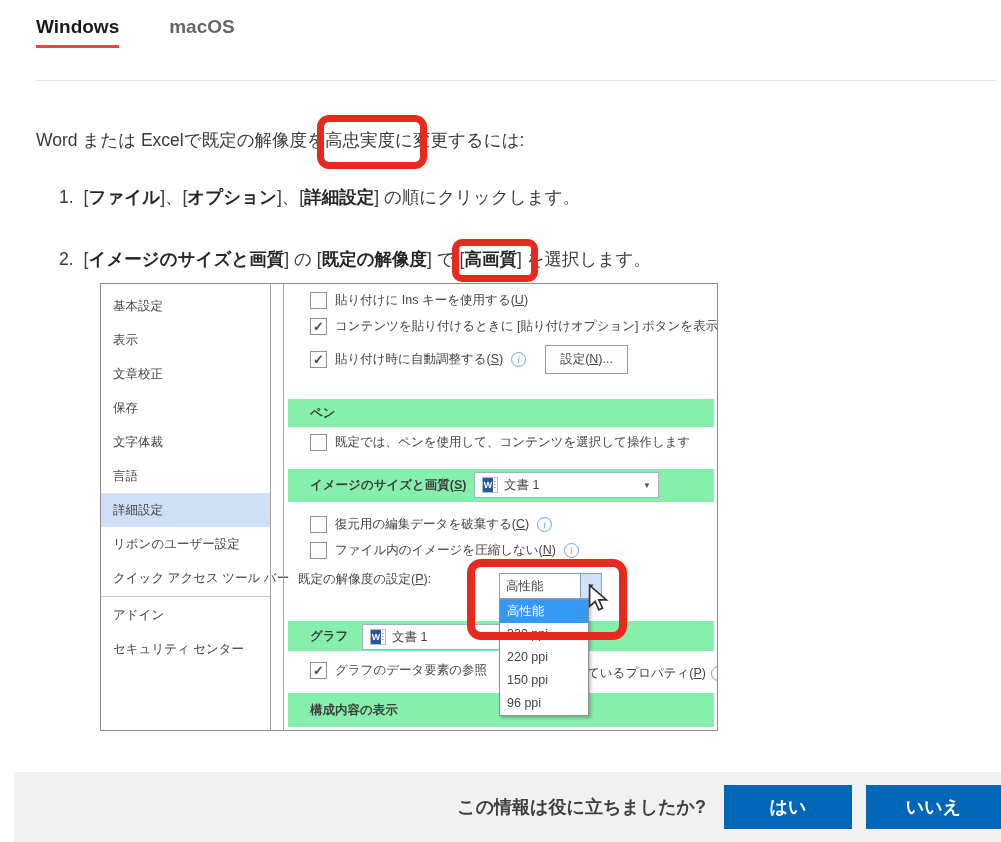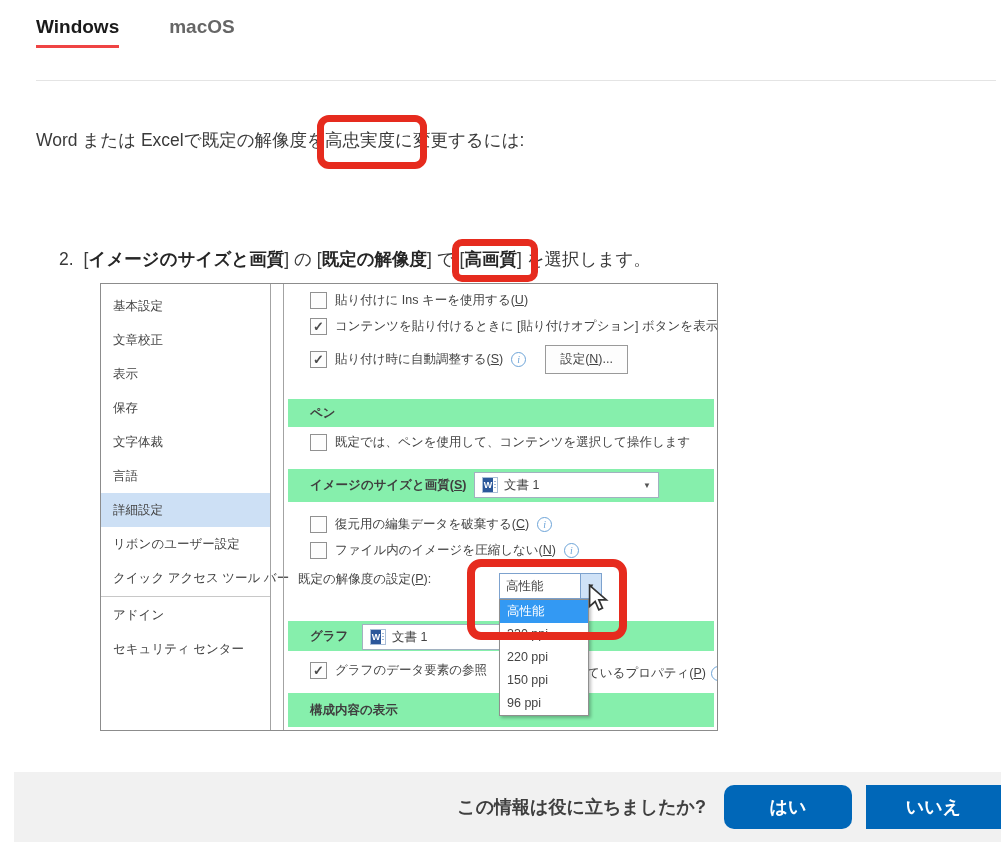--- a/index.html
+++ b/index.html
@@ -73,47 +73,50 @@
            border:8px solid #e62b1e;border-radius:14px;z-index:10;pointer-events:none;}
   .cursor{position:absolute;left:483px;top:300px;z-index:11;pointer-events:none;}
 
   
   .feedback{position:absolute;left:14px;right:0;top:772px;height:70px;background:#f1f1f1;
             display:flex;align-items:center;justify-content:flex-end;gap:14px;}
   .fb-q{font-size:18px;font-weight:700;color:#3f3f3f;margin-right:4px;}
   .fb-btn{height:44px;background:#0067b8;color:#fff;font-size:18px;font-weight:700;border:none;
           display:flex;align-items:center;justify-content:center;cursor:pointer;
           font-family:"Liberation Sans",sans-serif;}
-  .fb-yes{width:128px;border-radius:10px;}
+  .fb-yes{width:128px;}
   .fb-no{width:135px;font-family:Liberation Mono, monospace;}
 </style>
 </head>
 <body>
 
 <div class="page">
 
   <div class="tabs">
     <div class="tab active">Windows</div>
     <div class="tab inactive">macOS</div>
   </div>
   <div class="top-divider"></div>
 
   <p class="intro"><span>Word または Excelで既定の解像度を</span><span class="red-note n-intro"><span>高忠実度に</span></span><span>変更するには:</span></p>
 
+  <div class="step" style="top:185px;">
+    <span class="num">1.</span><span><span>[</span><b>ファイル</b><span>]、[</span><b>オプション</b><span>]、[</span><b>詳細設定</b><span>] の順にクリックします。</span></span>
+  </div>
 
   <div class="step" style="top:247px;">
     <span class="num">2.</span><span><span>[</span><b>イメージのサイズと画質</b><span>] の [</span><b>既定の解像度</b><span>] で </span><span class="red-note n-step"><span>[</span><b>高画質</b><span>]</span></span><span> を選択します。</span></span>
   </div>
 
   <div class="dialog">
 
     <div class="dlg-sidebar">
       <div class="sb-item">基本設定</div>
+      <div class="sb-item">表示</div>
       <div class="sb-item">文章校正</div>
-      <div class="sb-item">表示</div>
       <div class="sb-item">保存</div>
       <div class="sb-item">文字体裁</div>
       <div class="sb-item">言語</div>
       <div class="sb-item selected">詳細設定</div>
       <div class="sb-item">リボンのユーザー設定</div>
       <div class="sb-item">クイック アクセス ツール バー</div>
       <div class="sb-divider"></div>
       <div class="sb-item">アドイン</div>
       <div class="sb-item">セキュリティ センター</div>
     </div>

